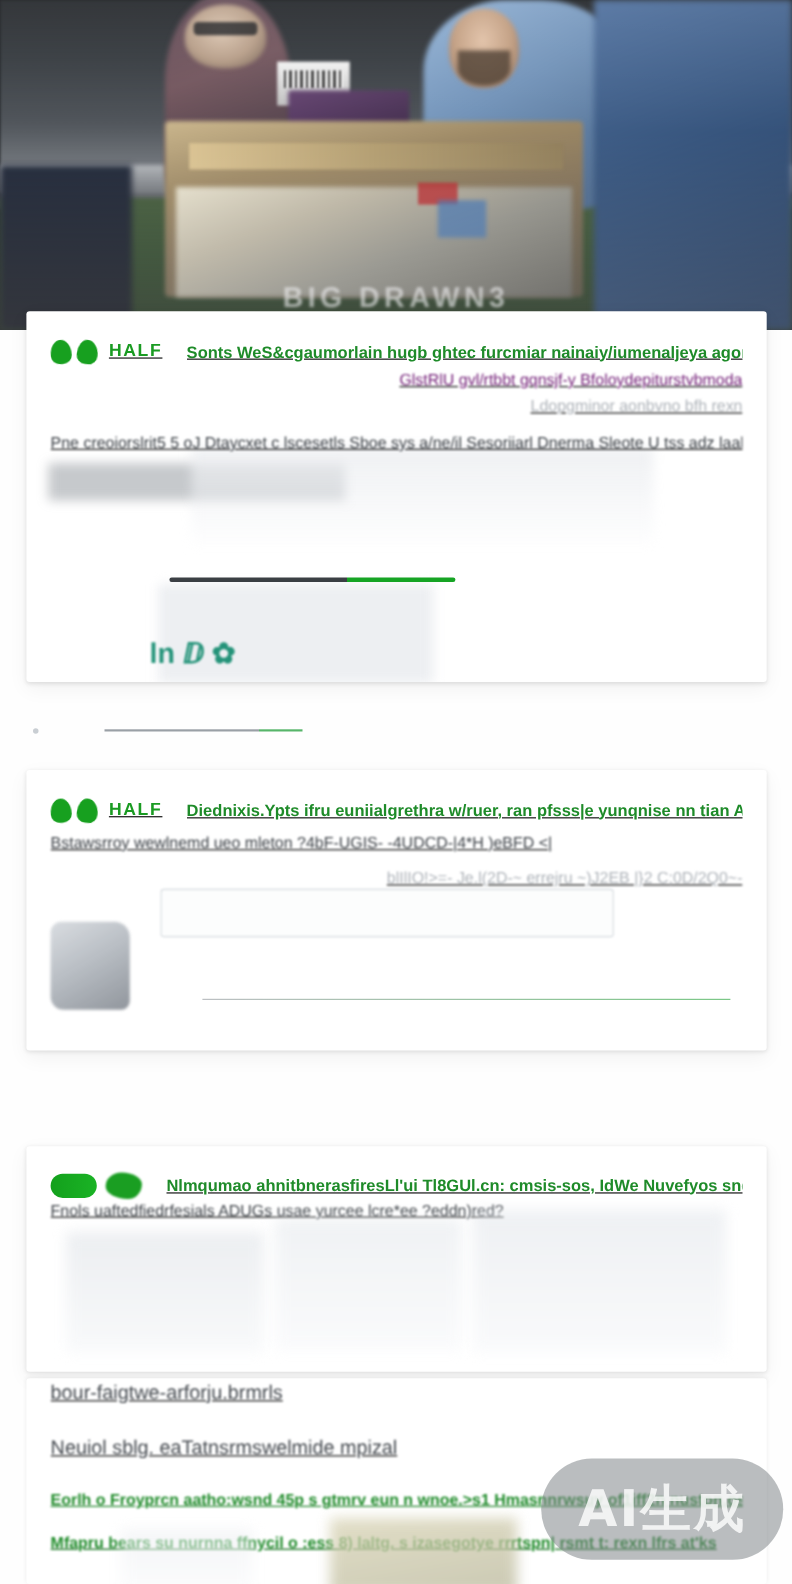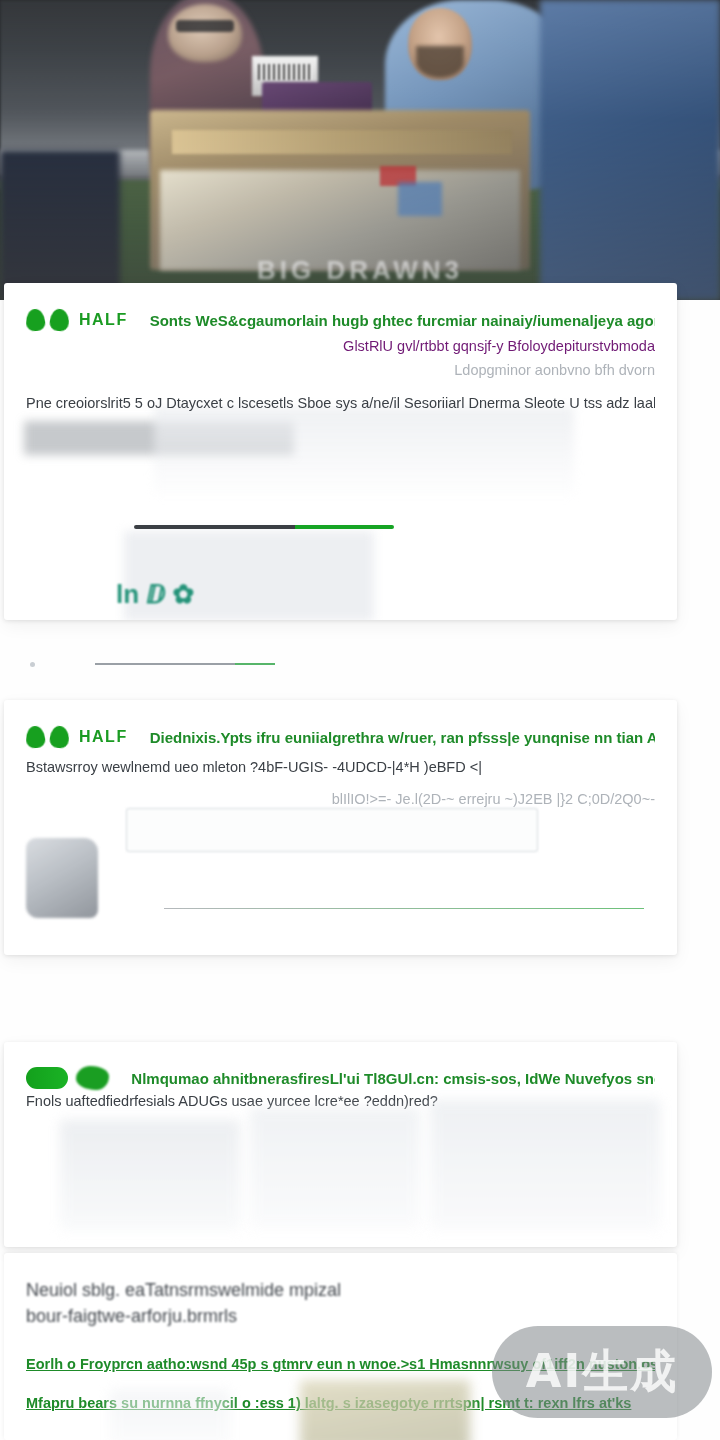--- a/index.html
+++ b/index.html
@@ -110,25 +110,26 @@
     font-size:26px;font-weight:700;letter-spacing:4px;
     color:rgba(235,235,238,.62);filter:blur(1.6px);
   }
   .hero-veil{
     position:absolute;left:0;top:0;width:720px;height:300px;
     background:linear-gradient(180deg,rgba(255,255,255,.10) 0%,rgba(255,255,255,.04) 40%,rgba(255,255,255,.16) 100%);
   }
 
   
   .card{
-    position:absolute;left:4px;width:673px;
+    position:absolute;left:24px;width:673px;
     background:#ffffff;
     border-radius:3px;
     box-shadow:0 1px 4px rgba(0,0,0,.10), 0 6px 18px rgba(0,0,0,.05);
     overflow:hidden;
+    text-decoration:underline;
   }
   #card-1{top:283px;height:337px;}
   #card-2{top:700px;height:255px;}
   #card-3{top:1042px;height:205px;}
   #card-4{top:1253px;height:187px;box-shadow:0 -1px 4px rgba(0,0,0,.07);}
 
   .card-head{display:flex;align-items:center;padding:26px 22px 0 22px;}
   .leafs{display:flex;align-items:center;gap:5px;flex:0 0 auto;}
   .leaf{
     width:19px;height:22px;background:#17a01f;
@@ -260,21 +261,21 @@
       <div class="brand">HALF</div>
       <div class="head-line">Sonts WeS&amp;cgaumorlain hugb ghtec furcmiar nainaiy/iumenaljeya agonroer uedrldunj</div>
     </div>
 
     <div class="body">
       <div class="ghost g1"></div>
       <div class="ghost g2"></div>
       <div class="ghost g3"></div>
 
       <div class="txt mid" style="margin-top:4px;text-align:right;">GlstRlU gvl/rtbbt gqnsjf-y Bfoloydepiturstvbmoda</div>
-      <div class="txt faint" style="margin-top:2px;text-align:right;">Ldopgminor aonbvno bfh dvorn</div>
+      <div class="txt faint" style="margin-top:2px;text-align:right;">Ldopgminor aonbvno bfh rexn</div>
       <div class="txt dark" style="margin-top:10px;">Pne creoiorslrit5 5 oJ Dtaycxet c lscesetls  Sboe sys a/ne/il  Sesoriiarl Dnerma Sleote U tss adz laaleer</div>
 
       <div class="progress"></div>
       <div class="glyphs">ln ⅅ ✿</div>
 
     </div>
   </div>
 
   <div class="mid-dot"></div>
   <div class="mid-divider"></div>
@@ -310,24 +311,24 @@
       <div class="txt dark" style="">Fnols uaftedfiedrfesials ADUGs usae yurcee lcre*ee ?eddn)red?</div>
     </div>
   </div>
 
   <div class="shelf s1"></div>
   <div class="shelf s2"></div>
   <div class="shelf s3"></div>
 
   <div class="card" id="card-4">
     <div class="body">
+      <div class="txt big">bour-faigtwe-arforju.brmrls</div>
       <div class="txt big" style="margin-top:24px;">Neuiol sblg. eaTatnsrmswelmide mpizal</div>
-      <div class="txt big">bour-faigtwe-arforju.brmrls</div>
       <div class="txt link" style="margin-top:24px;">Eorlh o Froyprcn aatho:wsnd 45p s gtmrv eun n wnoe.&gt;s1 Hmasnnrwsuy  of1iff2n nuston.oshnys</div>
-      <div class="txt link" style="margin-top:16px;">Mfapru bears su nurnna ffnycil o :ess 1) laltg. s izasegotye rrrtspn| rsmt t: rexn lfrs at'ks</div>
+      <div class="txt link" style="margin-top:16px;">Mfapru bears su nurnna ffnycil o :ess 8) laltg. s izasegotye rrrtspn| rsmt t: rexn lfrs at'ks</div>
     </div>
   </div>
 
   <div class="shelf s4"></div>
   <div class="shelf s5"></div>
 
   <div class="watermark">
     <span>AI生成</span>
   </div>
 

